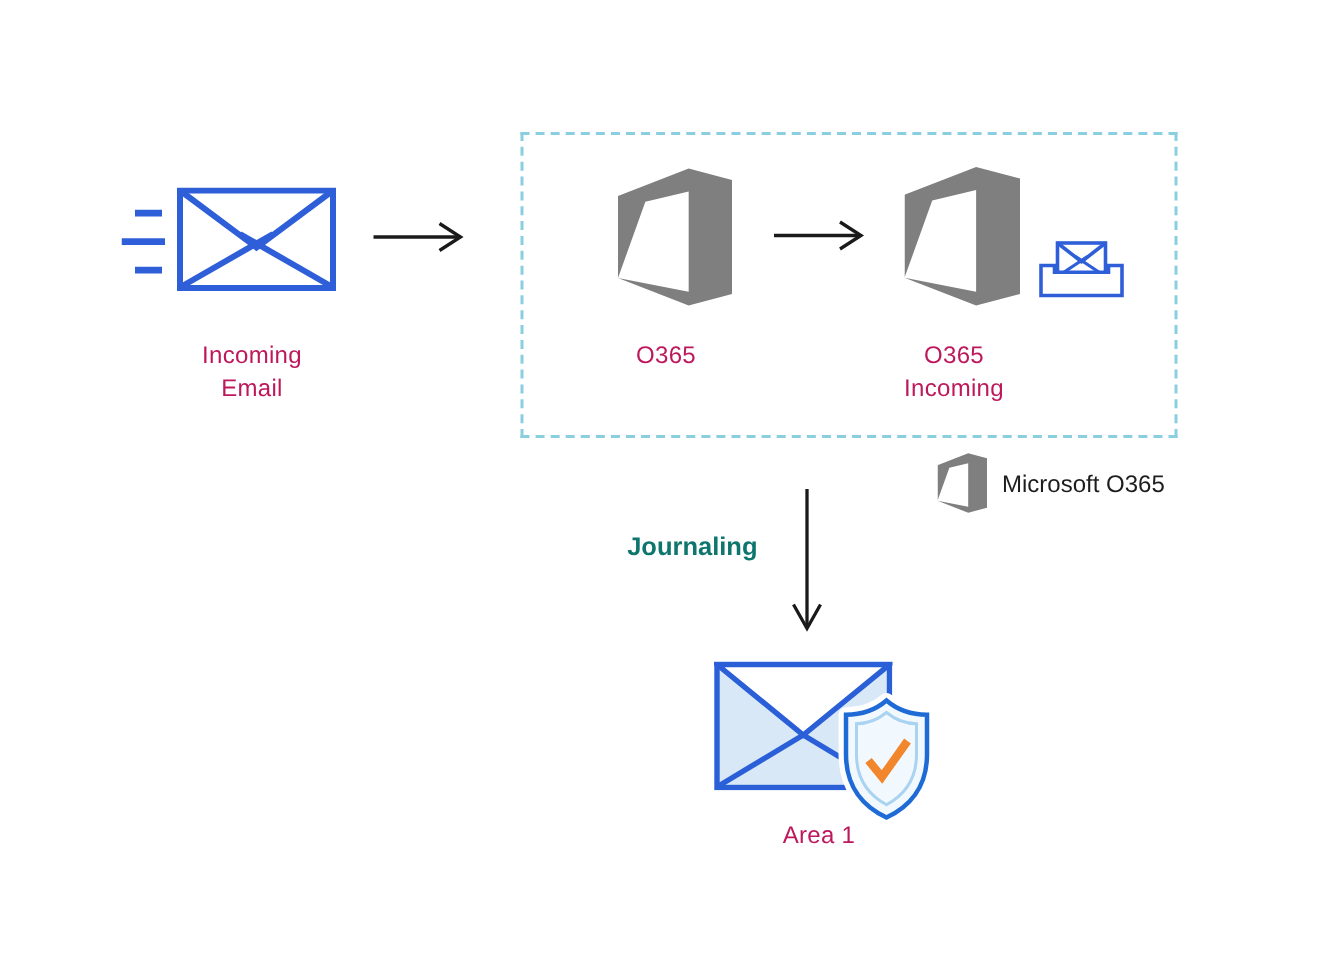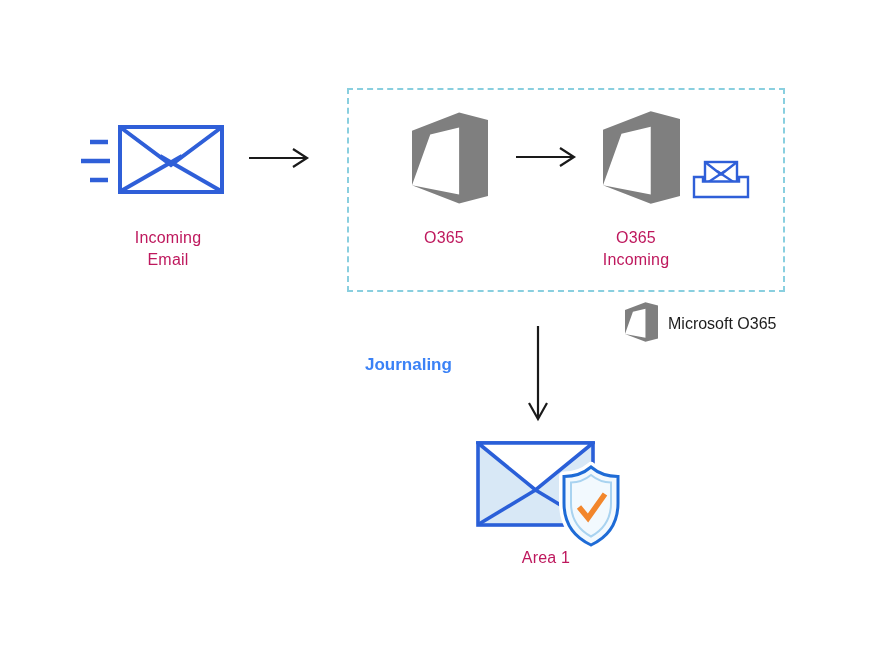--- a/index.html
+++ b/index.html
@@ -27,23 +27,24 @@
     left: 347px; top: 88px;
     width: 438px; height: 204px;
     border: 2px dashed #89CFDF;
     box-sizing: border-box;
     background: transparent;
   }
   .journaling-label {
     position: absolute;
     left: 365px; top: 355px;
     width: 140px;
+    text-align: right;
     font-size: 17px;
     font-weight: 600;
-    color: #3b82f6;
+    color: #0f766e;
   }
   .legend-label {
     position: absolute;
     left: 668px; top: 315px;
     font-size: 16px;
     color: #1d1d1d;
   }
 </style>
 </head>
 <body>

